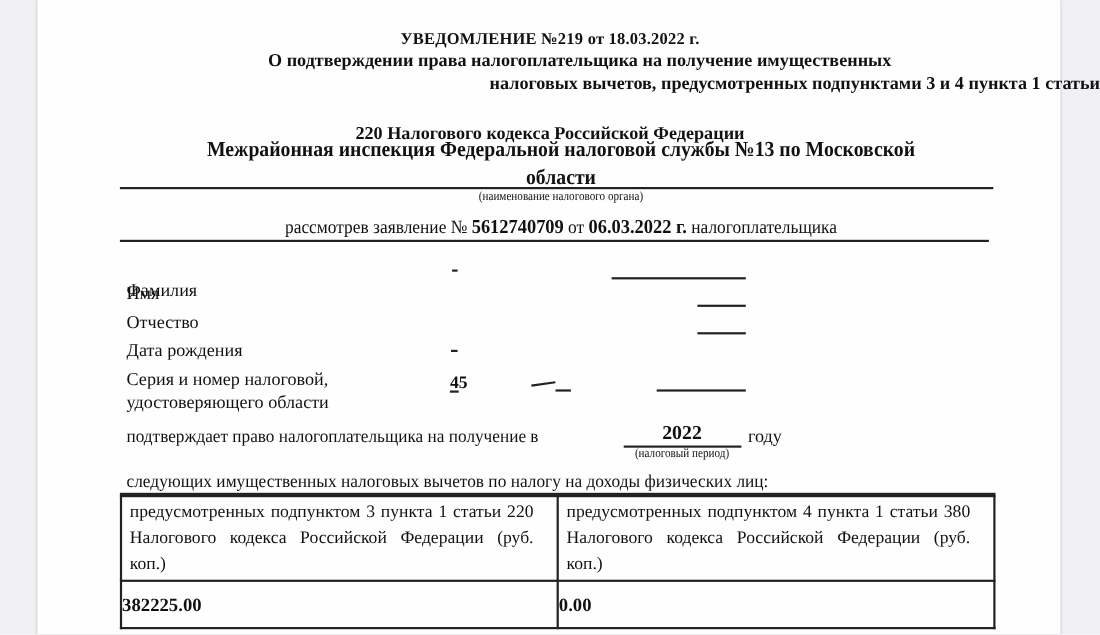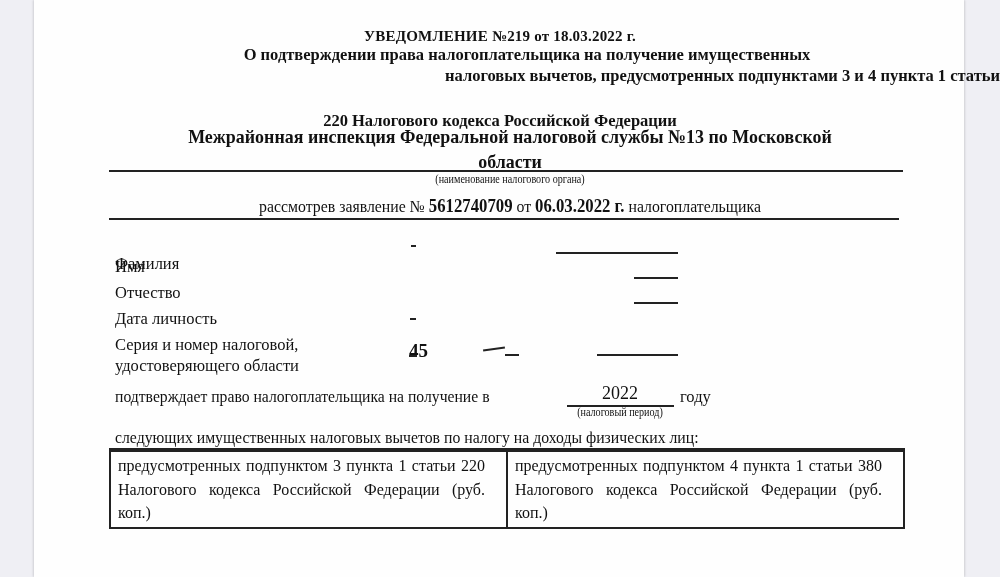--- a/index.html
+++ b/index.html
@@ -73,44 +73,48 @@
   <b>5612740709</b>
   <span>от</span>
   <b>06.03.2022 г.</b>
   <span>налогоплательщика</span>
 </div>
 <div class="abs hline" style="left:109px; top:218px; width:790px;"></div>
 
 <div class="abs label" style="top:231px;margin-top:23px;">Фамилия</div>
 <div class="abs label" style="top:257px;">Имя</div>
 <div class="abs label" style="top:283px;text-align:right;">Отчество</div>
-<div class="abs label" style="top:309px;">Дата личность</div>
+<div class="abs label" style="top:309px;">Дата рождения</div>
 <div class="abs label" style="top:335px;">Серия и номер налоговой,</div>
 <div class="abs label" style="top:356px;">удостоверяющего области</div>
 
 <div class="abs uline" style="left:556px; top:252px; width:122px;"></div>
 <div class="abs scrib" style="left:411px; top:245px; width:5px;"></div>
 <div class="abs uline" style="left:634px; top:277px; width:44px;"></div>
 <div class="abs uline" style="left:634px; top:302px; width:44px;"></div>
 <div class="abs scrib" style="left:410px; top:318px; width:6px;"></div>
-<div class="abs" style="left:409px; top:340px; font-size:19px; font-weight:bold;">45</div>
+<div class="abs" style="left:409px; top:340px; font-size:16px; font-weight:bold;">45</div>
 <div class="abs scrib" style="left:409px; top:355px; width:8px;"></div>
 <div class="abs scrib" style="left:483px; top:348px; width:22px; transform:rotate(-8deg);"></div>
 <div class="abs scrib" style="left:505px; top:354px; width:14px;"></div>
 <div class="abs uline" style="left:597px; top:354px; width:81px;"></div>
 
 <div class="abs text-line" style="left:115px; top:387px; transform:scaleX(0.95); transform-origin:left top;">подтверждает право налогоплательщика на получение в</div>
-<div class="abs center" style="left:570px; width:100px; top:383px; font-size:18px; font-weight:normal;">2022</div>
+<div class="abs center" style="left:570px; width:100px; top:383px; font-size:18px; font-weight:bold;">2022</div>
 <div class="abs uline" style="left:567px; top:405px; width:107px;"></div>
 <div class="abs text-line" style="left:680px; top:387px;text-align:center;">году</div>
 <div class="abs center caption" style="left:560px; width:120px; top:406px;">(налоговый период)</div>
 
 <div class="abs text-line" style="left:115px; top:428px; transform:scaleX(0.955); transform-origin:left top;">следующих имущественных налоговых вычетов по налогу на доходы физических лиц:</div>
 <div class="abs hline" style="left:109px; top:448px; width:796px;"></div>
 
 <table class="deduct">
   <tbody>
       <tr>
     <td>предусмотренных подпунктом 3 пункта 1 статьи 220 Налогового кодекса Российской Федерации (руб. коп.)</td>
     <td>предусмотренных подпунктом 4 пункта 1 статьи 380 Налогового кодекса Российской Федерации (руб. коп.)</td>
   </tr>
+  <tr>
+    <td class="val">382225.00</td>
+    <td class="val">0.00</td>
+  </tr>
 </tbody>
   </table>
 
 </body></html>

